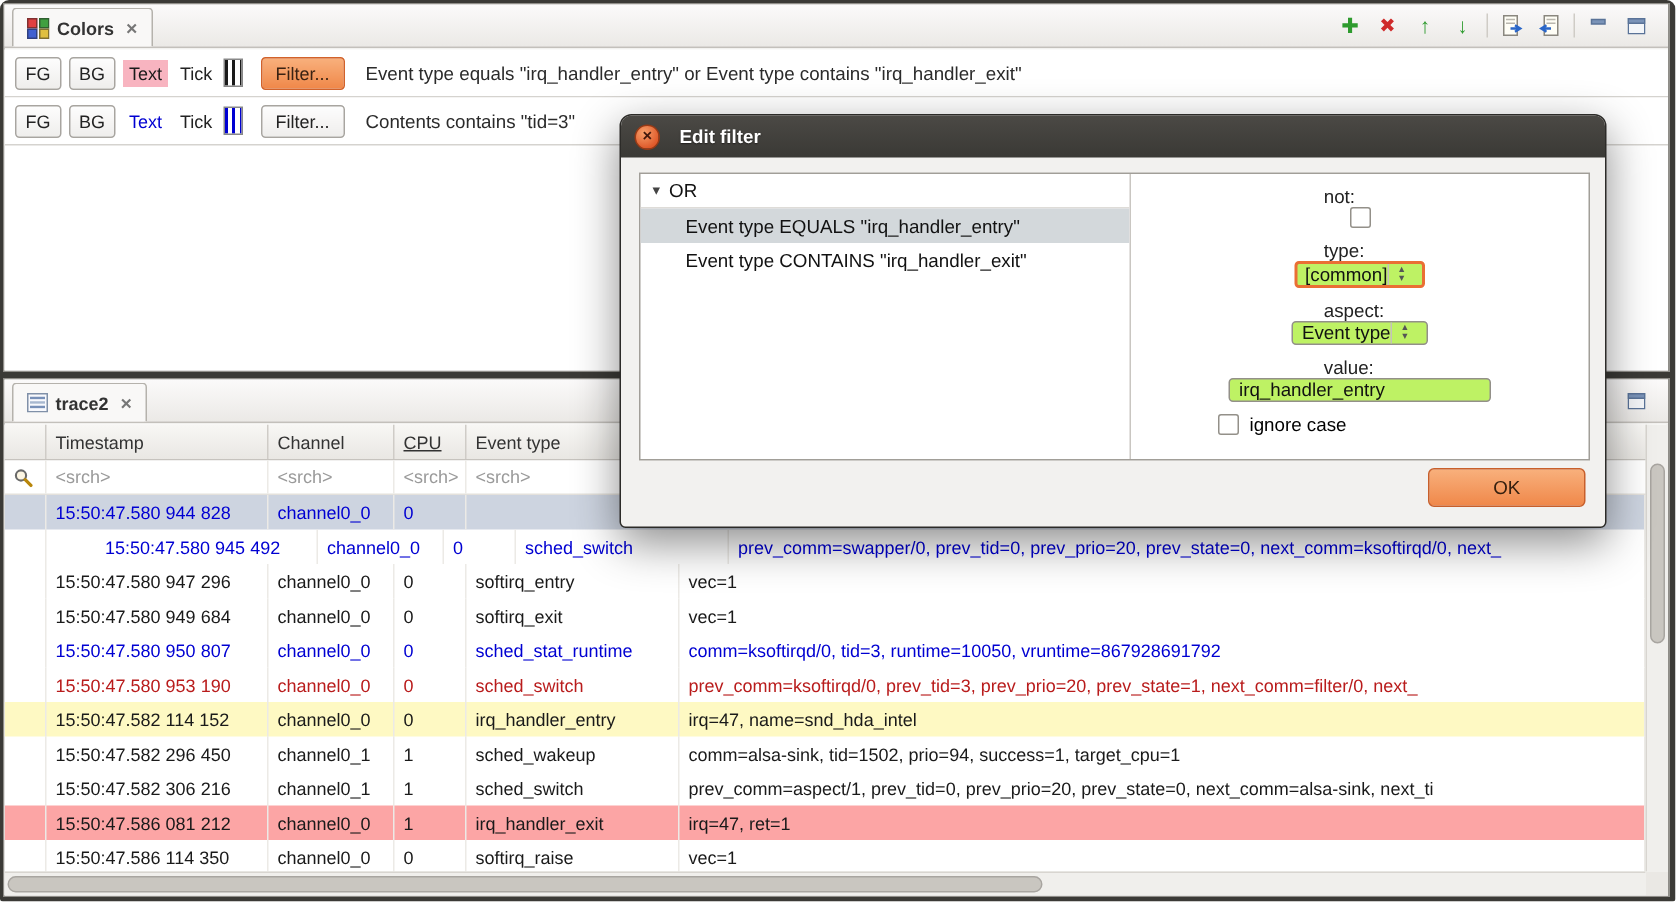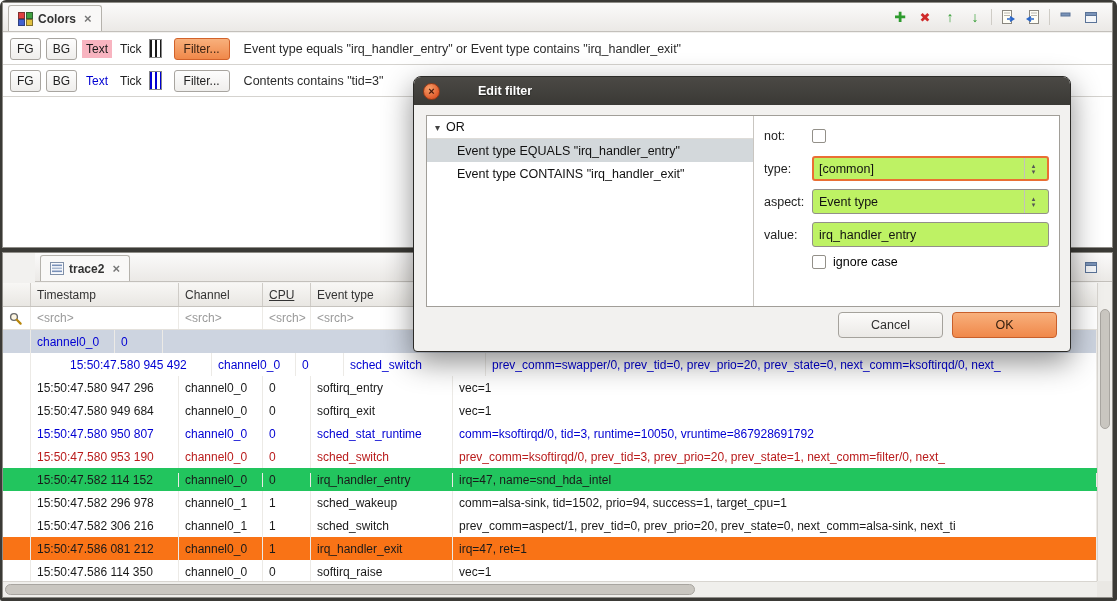--- a/index.html
+++ b/index.html
@@ -4,21 +4,21 @@
 <style>
   * { box-sizing: border-box; margin: 0; padding: 0; }
   html,body { background:#ffffff; }
   body { font-family:"Liberation Sans","DejaVu Sans",sans-serif; font-size:12px; }
 
   .window { position:relative; width:1117px; height:601px; background:#3b3a36;
             overflow:hidden; border-radius:6px 6px 2px 2px; }
 
   .view { position:absolute; background:#f2f1ef; border:1px solid #8f8d88; }
   .colors-view { left:2px; top:2px; width:1111px; height:246px; }
-  .trace-view  { left:2px; top:252px; width:1111px; height:346px;padding-left:32px; }
+  .trace-view  { left:2px; top:252px; width:1111px; height:346px; }
 
   
   .tabbar { position:relative; height:29px; background:linear-gradient(#fbfafa,#ebe9e6);
             border-bottom:1px solid #c3c0bb; display:flex; align-items:flex-end; }
   .tab { display:flex; align-items:center; gap:5px; height:26px; margin-left:5px; padding:0 9px;
          background:#f9f8f7; border:1px solid #b5b2ac; border-bottom:none;
          border-radius:3px 3px 0 0; font-weight:bold; color:#333; }
   .tab-close { color:#777; font-weight:bold; font-size:13px; margin-left:3px; cursor:pointer; }
   .toolbar { margin-left:auto; display:flex; align-items:center; gap:7px; padding-right:12px; height:100%; }
   .tool { min-width:18px; height:18px; display:flex; align-items:center; justify-content:center; cursor:pointer; }
@@ -70,32 +70,32 @@
   
   .dialog { position:absolute; left:413px; top:76px; width:658px; height:276px; background:#f2f1ef;
             border:1px solid #2c2b28; border-radius:8px 8px 4px 4px;
             box-shadow:0 10px 30px rgba(0,0,0,.45); z-index:20; }
   .dialog-titlebar { height:28px; background:linear-gradient(#4b4945,#3a3935);
                      border-radius:7px 7px 0 0; display:flex; align-items:center; padding:0 9px; gap:13px; }
   .dialog-close { width:17px; height:17px; border-radius:50%;
                   background:radial-gradient(circle at 35% 30%, #f8a06a, #df5a2b 72%);
                   border:1px solid #973a16; color:#41170a; font-size:11px; font-weight:bold;
                   display:flex; align-items:center; justify-content:center; line-height:1; cursor:pointer; }
-  .dialog-title { color:#ffffff; font-weight:bold; font-size:12.5px; text-shadow:0 1px 1px rgba(0,0,0,.5);margin-left:25px; }
+  .dialog-title { color:#ffffff; font-weight:bold; font-size:12.5px; text-shadow:0 1px 1px rgba(0,0,0,.5); }
   .dialog-content { position:absolute; left:12px; top:38px; width:634px; height:192px;
                     background:#fff; border:1px solid #a19e98; display:flex; }
   .filter-tree { width:327px; border-right:1px solid #c9c6c1; overflow:hidden; }
   .tree-root { height:23px; display:flex; align-items:center; gap:6px; padding-left:8px;
                border-bottom:1px solid #dedcd8; font-size:12.5px; color:#111; }
   .tree-tri { font-size:10px; color:#444; }
   .tree-item { height:23px; display:flex; align-items:center; padding-left:30px;
                font-size:12.5px; color:#111; white-space:nowrap; cursor:default; }
   .tree-item.sel { background:#d3d8db; }
   .filter-form { flex:1; position:relative; padding:8px 10px 0 10px; font-size:12.5px; }
-  .form-row { display:flex; align-items:center; margin-bottom:8px; min-height:24px; }
+  .form-row { display:flex; align-items:center; margin-bottom:8px; min-height:24px;flex-direction:column; }
   .flabel { width:48px; color:#222; flex-shrink:0; }
   .checkbox { width:14px; height:14px; background:#fff; border:1px solid #939089; border-radius:2px;
               flex-shrink:0; cursor:pointer; }
   .combo, .tfield { flex:1; height:25px; background:#bef264; border:1px solid #939089; border-radius:3px;
                     display:flex; align-items:center; padding:0 6px; color:#111; }
   .combo.focused { border:2px solid #ea6f34; padding:0 5px; }
   .combo-spin { margin-left:auto; align-self:stretch; width:18px; border-left:1px solid #c4c1bb;
                 display:flex; flex-direction:column; align-items:center; justify-content:center;
                 color:#555; font-size:7px; line-height:6px; }
   input.tfield { font:inherit; outline:none; }
@@ -220,20 +220,21 @@
           </div>
           <div class="cell" style="width: 148px;">&lt;srch&gt;</div>
           <div class="cell" style="width: 84px;">&lt;srch&gt;</div>
           <div class="cell" style="width: 48px;">&lt;srch&gt;</div>
           <div class="cell" style="width: 142px;">&lt;srch&gt;</div>
           <div class="cell" style="flex: 1 1 0%;">&lt;srch&gt;</div>
         </div>
       <div class="rows" id="tbody">
           <div class="row" style="color: rgb(0, 0, 210); background: rgb(205, 212, 224);">
             <div class="cell" style="width: 28px;"></div>
+            <div class="cell" style="width: 148px;">15:50:47.580 944 828</div>
             <div class="cell" style="width: 84px;">channel0_0</div>
             <div class="cell" style="width: 48px;">0</div>
             <div class="cell" style="flex: 1 1 0%;"></div>
           </div>
           <div class="row" style="color: rgb(0, 0, 210);">
             <div class="cell" style="width: 28px;"></div>
             <div class="cell" style="width: 148px; margin-left: 33px;">15:50:47.580 945 492</div>
             <div class="cell" style="width: 84px;">channel0_0</div>
             <div class="cell" style="width: 48px;">0</div>
             <div class="cell" style="width: 142px;">sched_switch</div>
@@ -264,45 +265,45 @@
             <div class="cell" style="flex: 1 1 0%;">comm=ksoftirqd/0, tid=3, runtime=10050, vruntime=867928691792</div>
           </div>
           <div class="row" style="color: #b91c1c;">
             <div class="cell" style="width: 28px;"></div>
             <div class="cell" style="width: 148px;">15:50:47.580 953 190</div>
             <div class="cell" style="width: 84px;">channel0_0</div>
             <div class="cell" style="width: 48px;">0</div>
             <div class="cell" style="width: 142px;">sched_switch</div>
             <div class="cell" style="flex: 1 1 0%;">prev_comm=ksoftirqd/0, prev_tid=3, prev_prio=20, prev_state=1, next_comm=filter/0, next_</div>
           </div>
-          <div class="row" style="background: #22c55e; align-items: center;">
+          <div class="row" style="background: #fef9c3;">
             <div class="cell" style="width: 28px;"></div>
             <div class="cell" style="width: 148px;">15:50:47.582 114 152</div>
             <div class="cell" style="width: 84px;">channel0_0</div>
             <div class="cell" style="width: 48px;">0</div>
             <div class="cell" style="width: 142px;">irq_handler_entry</div>
             <div class="cell" style="flex: 1 1 0%;">irq=47, name=snd_hda_intel</div>
           </div>
           <div class="row">
             <div class="cell" style="width: 28px;"></div>
-            <div class="cell" style="width: 148px;">15:50:47.582 296 978</div>
+            <div class="cell" style="width: 148px;">15:50:47.582 296 450</div>
             <div class="cell" style="width: 84px;">channel0_1</div>
             <div class="cell" style="width: 48px;">1</div>
             <div class="cell" style="width: 142px;">sched_wakeup</div>
             <div class="cell" style="flex: 1 1 0%;">comm=alsa-sink, tid=1502, prio=94, success=1, target_cpu=1</div>
           </div>
           <div class="row">
             <div class="cell" style="width: 28px;"></div>
             <div class="cell" style="width: 148px;">15:50:47.582 306 216</div>
             <div class="cell" style="width: 84px;">channel0_1</div>
             <div class="cell" style="width: 48px;">1</div>
             <div class="cell" style="width: 142px;">sched_switch</div>
             <div class="cell" style="flex: 1 1 0%;">prev_comm=aspect/1, prev_tid=0, prev_prio=20, prev_state=0, next_comm=alsa-sink, next_ti</div>
           </div>
-          <div class="row" style="background: #f97316;">
+          <div class="row" style="background: #fca5a5;">
             <div class="cell" style="width: 28px;"></div>
             <div class="cell" style="width: 148px;">15:50:47.586 081 212</div>
             <div class="cell" style="width: 84px;">channel0_0</div>
             <div class="cell" style="width: 48px;">1</div>
             <div class="cell" style="width: 142px;">irq_handler_exit</div>
             <div class="cell" style="flex: 1 1 0%;">irq=47, ret=1</div>
           </div>
           <div class="row">
             <div class="cell" style="width: 28px;"></div>
             <div class="cell" style="width: 148px;">15:50:47.586 114 350</div>
@@ -369,18 +370,17 @@
           <span class="flabel">value:</span>
           <input class="tfield" value="irq_handler_entry" style="">
         </div>
         <div class="ignore-row">
           <span class="checkbox"></span>
           <span>ignore case</span>
         </div>
       </div>
     </div>
     <div class="dialog-buttons">
-      <button class="btn">Cancel</button>
       <button class="btn ok" id="ok-btn" style="background: linear-gradient(rgb(248, 176, 124), rgb(240, 136, 74));">OK</button>
     </div>
   </div>
 
 </div>
 
 </body></html>

